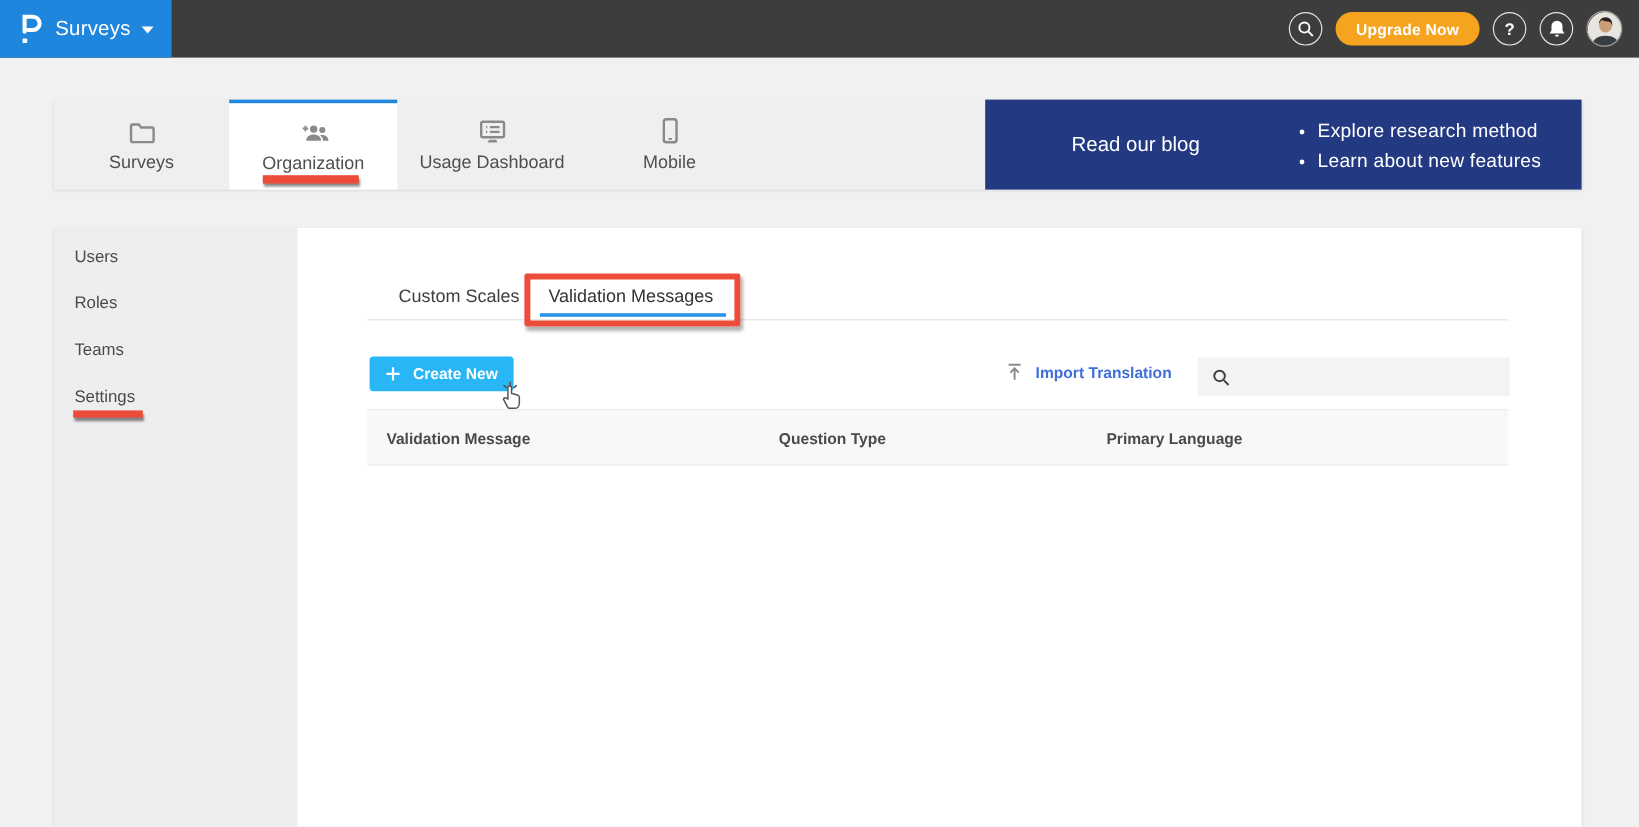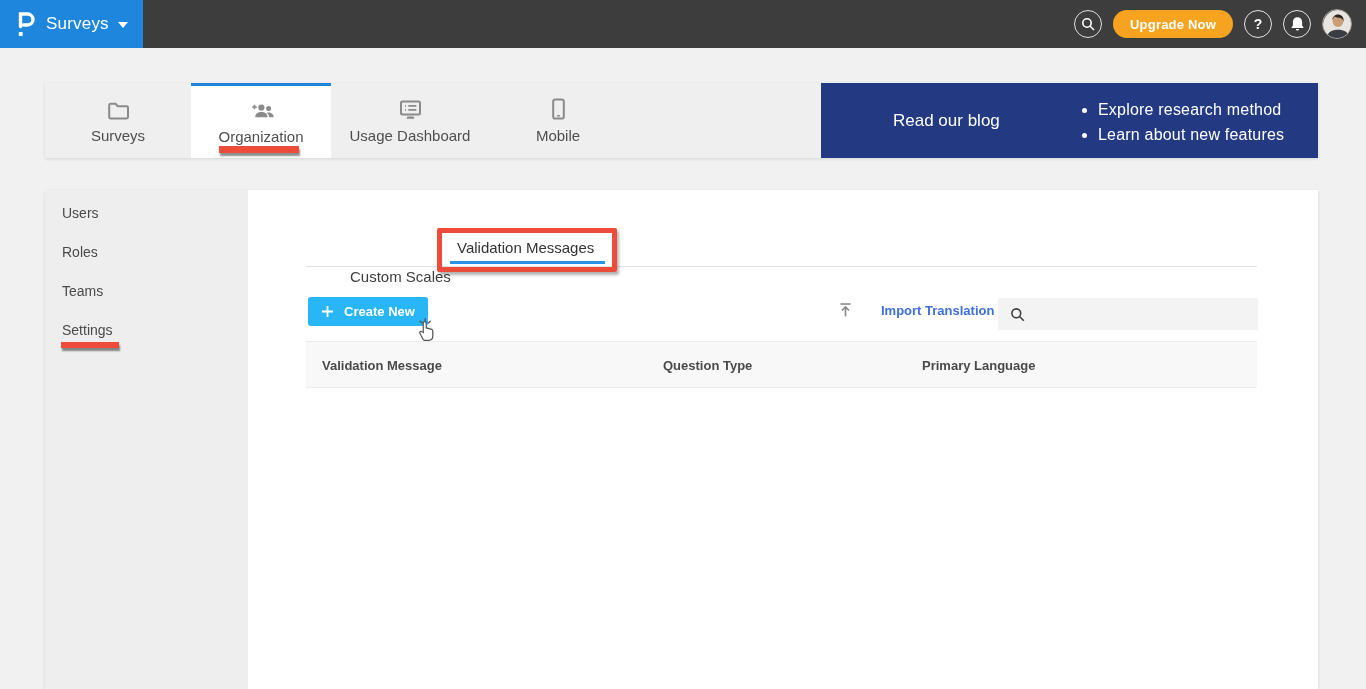--- a/index.html
+++ b/index.html
@@ -52,21 +52,21 @@
 
   
   .ctab { position:absolute; font-size:15px; color:#3e3e3e; cursor:pointer; }
   .ctab-underline { position:absolute; background:#2794eb; height:3px; }
   .content-divider { position:absolute; background:#e3e3e3; height:1px; }
 
   
   .create-btn { position:absolute; left:263px; top:107px; width:120px; height:29px; background:#29b6f6;
     border:none; border-radius:3px; color:#fff; font-size:13px; font-weight:700; font-family:inherit;
     display:flex; align-items:center; justify-content:center; gap:10px; cursor:pointer; }
-  .import-link { position:absolute; left:793px; top:112px; display:flex; align-items:center; gap:28px; cursor:pointer; }
+  .import-link { position:absolute; left:793px; top:112px; display:flex; align-items:center; gap:10px; cursor:pointer; }
   .import-link .txt { color:#3f6fd8; font-size:13px; font-weight:600; }
   .search-field { position:absolute; left:953px; top:108px; width:260px; height:32px; background:#f3f3f4;
     display:flex; align-items:center; padding-left:12px; gap:8px; }
   .search-field input { border:none; background:transparent; outline:none; flex:1; height:100%;
     font-family:inherit; font-size:13px; color:#444; }
   .hand-cursor { position:absolute; left:368px; top:126px; z-index:30; }
 
   
   .table-head { position:absolute; left:261px; top:151px; width:951px; height:47px; background:#f8f8f8;
     border-top:1px solid #ececec; border-bottom:1px solid #ececec; }
@@ -186,21 +186,21 @@
     <div class="side-item">
       <span>Teams</span>
     </div>
     <div class="side-item">
       <span>Settings</span>
     </div>
   </div>
 
   <div class="red-underline" style="left:16px; top:152px; width:58px; height:6px;"></div>
 
-  <div class="ctab" style="left:305px; top:49px;margin-top:29px;"><span>Custom Scales</span></div>
+  <div class="ctab" style="left:287px; top:49px;"><span>Custom Scales</span></div>
   <div class="ctab" style="left:412px; top:49px; font-weight:500; color:#333;"><span>Validation Messages</span></div>
   <div class="ctab-underline" style="left:405px; top:71px; width:155px;"></div>
   <div class="content-divider" style="left:261px; top:76px; width:951px;"></div>
 
   <div class="red-box" style="left:392px; top:38px; width:180px; height:44px;"></div>
 
   <button class="create-btn">
     <span style="display:flex;">
       <svg width="13" height="13" viewBox="0 0 13 13">
           <path d="M6.5 1 v11 M1 6.5 h11" stroke="#fff" stroke-width="1.8"></path>
@@ -231,17 +231,17 @@
       <svg width="15" height="15" viewBox="0 0 15 15">
         <circle cx="6.3" cy="6.3" r="4.4" fill="none" stroke="#3f3f3f" stroke-width="1.6"></circle>
         <path d="M9.8 9.8 L13.8 13.8" stroke="#3f3f3f" stroke-width="1.6"></path>
       </svg>
     </span>
     <input type="text" placeholder="" style="">
   </div>
 
   <div class="table-head">
     <div class="th" style="left:16px;">Validation Message</div>
-    <div class="th" style="left:357px;">Question Type</div>
+    <div class="th" style="left:343px;">Question Type</div>
     <div class="th" style="left:616px;">Primary Language</div>
   </div>
 
 </div>
 
 </body></html>

